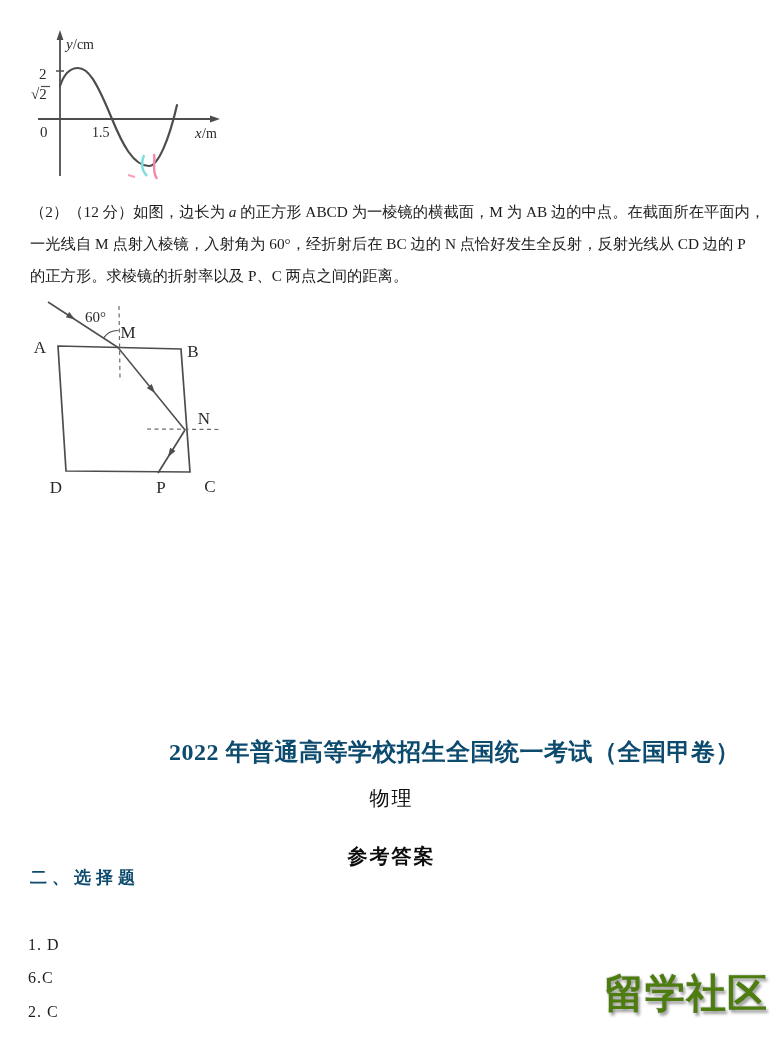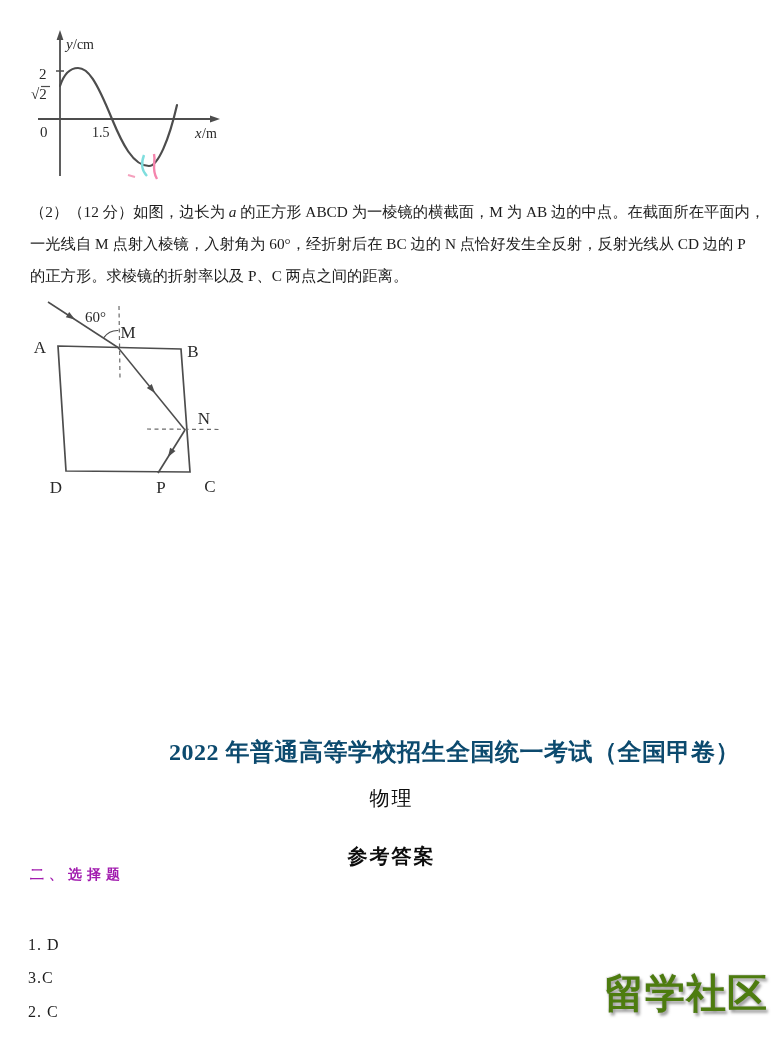--- a/index.html
+++ b/index.html
@@ -22,22 +22,22 @@
   .pline{height:32px;line-height:32px;white-space:nowrap;}
   .it{font-style:italic;}
   
   .title{position:absolute;left:16px;top:736px;width:100%;text-align:center;
          font-size:24px;font-weight:bold;color:#0c4a6e;letter-spacing:0.5px;padding-left:47px;}
   .subject{position:absolute;left:0;top:785px;width:100%;text-align:center;
          font-size:20px;font-weight:normal;color:#0d0d0d;letter-spacing:2px;}
   .section{position:absolute;left:0;top:827px;width:100%;text-align:center;
          font-size:20px;font-weight:bold;color:#0d0d0d;letter-spacing:2px;margin-top:16px;}
   
-  .heading{position:absolute;left:30px;top:866px;font-size:14px;font-weight:bold;
-         color:#a21caf;letter-spacing:5px;}
+  .heading{position:absolute;left:30px;top:866px;font-size:17px;font-weight:bold;
+         color:#0c4a6e;letter-spacing:5px;}
   .answer-item{position:absolute;left:28px;font-size:16px;color:#1c1c1c;letter-spacing:1px;margin-top:32px;}
   .ai-0{top:904px;}
   .ai-1{top:937px;}
   .ai-2{top:971px;}
   
   .wm-name{position:absolute;left:604px;top:966px;font-size:40px;font-weight:bold;
          color:#4d7c0f;letter-spacing:1px;
          text-shadow:2px 3px 3px rgba(125,125,125,0.75), 0 0 1px #c4c4c4, -1px -1px 1px #e8e8e8;}
   .wm-url{position:absolute;left:612px;top:1047px;font-size:19px;font-weight:bold;
          font-family:"Liberation Sans","DejaVu Sans",sans-serif;
@@ -114,21 +114,21 @@
       <text x="185" y="197" font-size="17" text-anchor="middle">C</text>
     </svg>
   </div>
 
   <div class="title">2022 年普通高等学校招生全国统一考试（全国甲卷）</div>
   <div class="subject">物理</div>
   <div class="section">参考答案</div>
 
   <div class="heading">二、选择题</div>
   <div class="answer-item ai-0">1. D</div>
-  <div class="answer-item ai-1">3.C</div>
+  <div class="answer-item ai-1">6.C</div>
   <div class="answer-item ai-2">2. C</div>
 
   <div>
     <div class="wm-name">留学社区</div>
     <div class="wm-url">bbs.liuxue86.com</div>
   </div>
 
 </div>
 
 </body></html>

